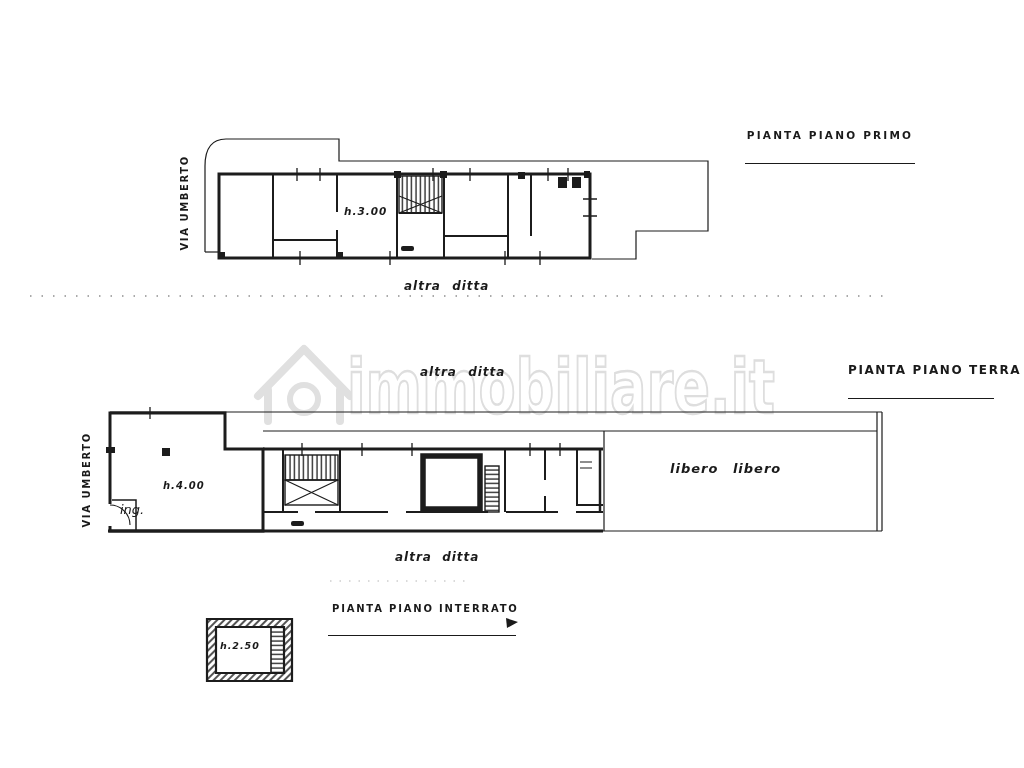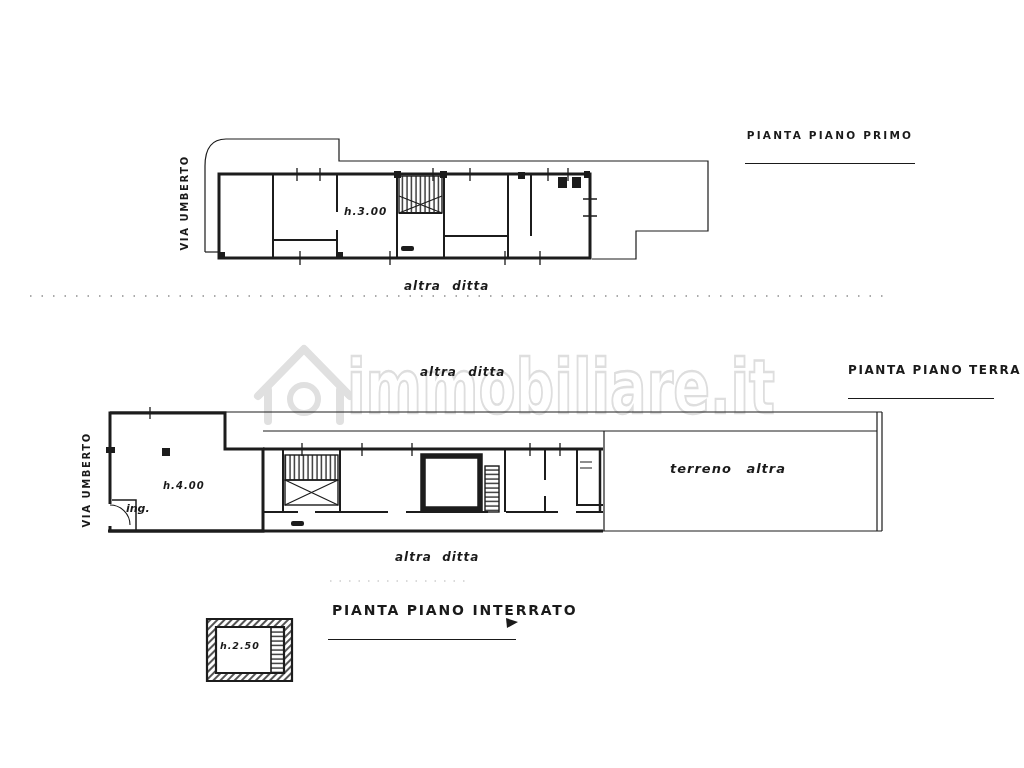--- a/index.html
+++ b/index.html
@@ -33,21 +33,21 @@
     font-style:italic;
   }
   .vlabel{
     font-size:10px;
     font-weight:700;
     letter-spacing:1.6px;
     width:90px;
     text-align:center;
     transform:rotate(-90deg);
   }
-  .tiny{font-size:11px;font-weight:700;font-style:italic;margin-left:6px;}
+  .tiny{font-size:13px;font-weight:400;font-style:italic;}
 </style>
 </head>
 <body>
 
 <div class="sheet">
 
   <svg width="1024" height="768" viewBox="0 0 1024 768">
     <defs>
       <pattern id="vhatch" patternUnits="userSpaceOnUse" width="4.5" height="4.5">
         <line x1="2" y1="0" x2="2" y2="4.5" stroke="#1c1c1c" stroke-width="1.3"></line>
@@ -168,19 +168,19 @@
   <div class="label plan-title" style="left:745px;top:130px;width:170px">PIANTA PIANO PRIMO</div>
   <div class="label vlabel" style="left:139px;top:200px">VIA UMBERTO</div>
   <div class="label hand" style="left:344px;top:206px;font-size:10.5px">h.3.00</div>
   <div class="label hand" style="left:404px;top:280px;word-spacing:6px">altra ditta</div>
 
   <div class="label hand" style="left:420px;top:366px;word-spacing:6px">altra ditta</div>
   <div class="label plan-title" style="left:848px;top:364px;width:146px;font-size:12px;letter-spacing:1.6px">PIANTA PIANO TERRA</div>
   <div class="label vlabel" style="left:41px;top:477px">VIA UMBERTO</div>
   <div class="label hand" style="left:163px;top:480px;font-size:10px">h.4.00</div>
   <div class="label tiny" style="left:120px;top:503px">ing.</div>
-  <div class="label hand" style="left:670px;top:462px;font-size:13px;word-spacing:9px">terreno altra</div>
+  <div class="label hand" style="left:670px;top:462px;font-size:13px;word-spacing:9px">libero libero</div>
   <div class="label hand" style="left:395px;top:551px;word-spacing:5px">altra ditta</div>
 
-  <div class="label plan-title" style="left:328px;top:603px;width:184px;font-size:14px;letter-spacing:1.8px;text-align:right;padding-left:4px">PIANTA PIANO INTERRATO</div>
+  <div class="label plan-title" style="left:328px;top:603px;width:184px;font-size:10px;letter-spacing:1.8px;text-align:right;padding-left:4px">PIANTA PIANO INTERRATO</div>
   <div class="label hand" style="left:220px;top:641px;font-size:9.5px">h.2.50</div>
 
 </div>
 
 </body></html>

